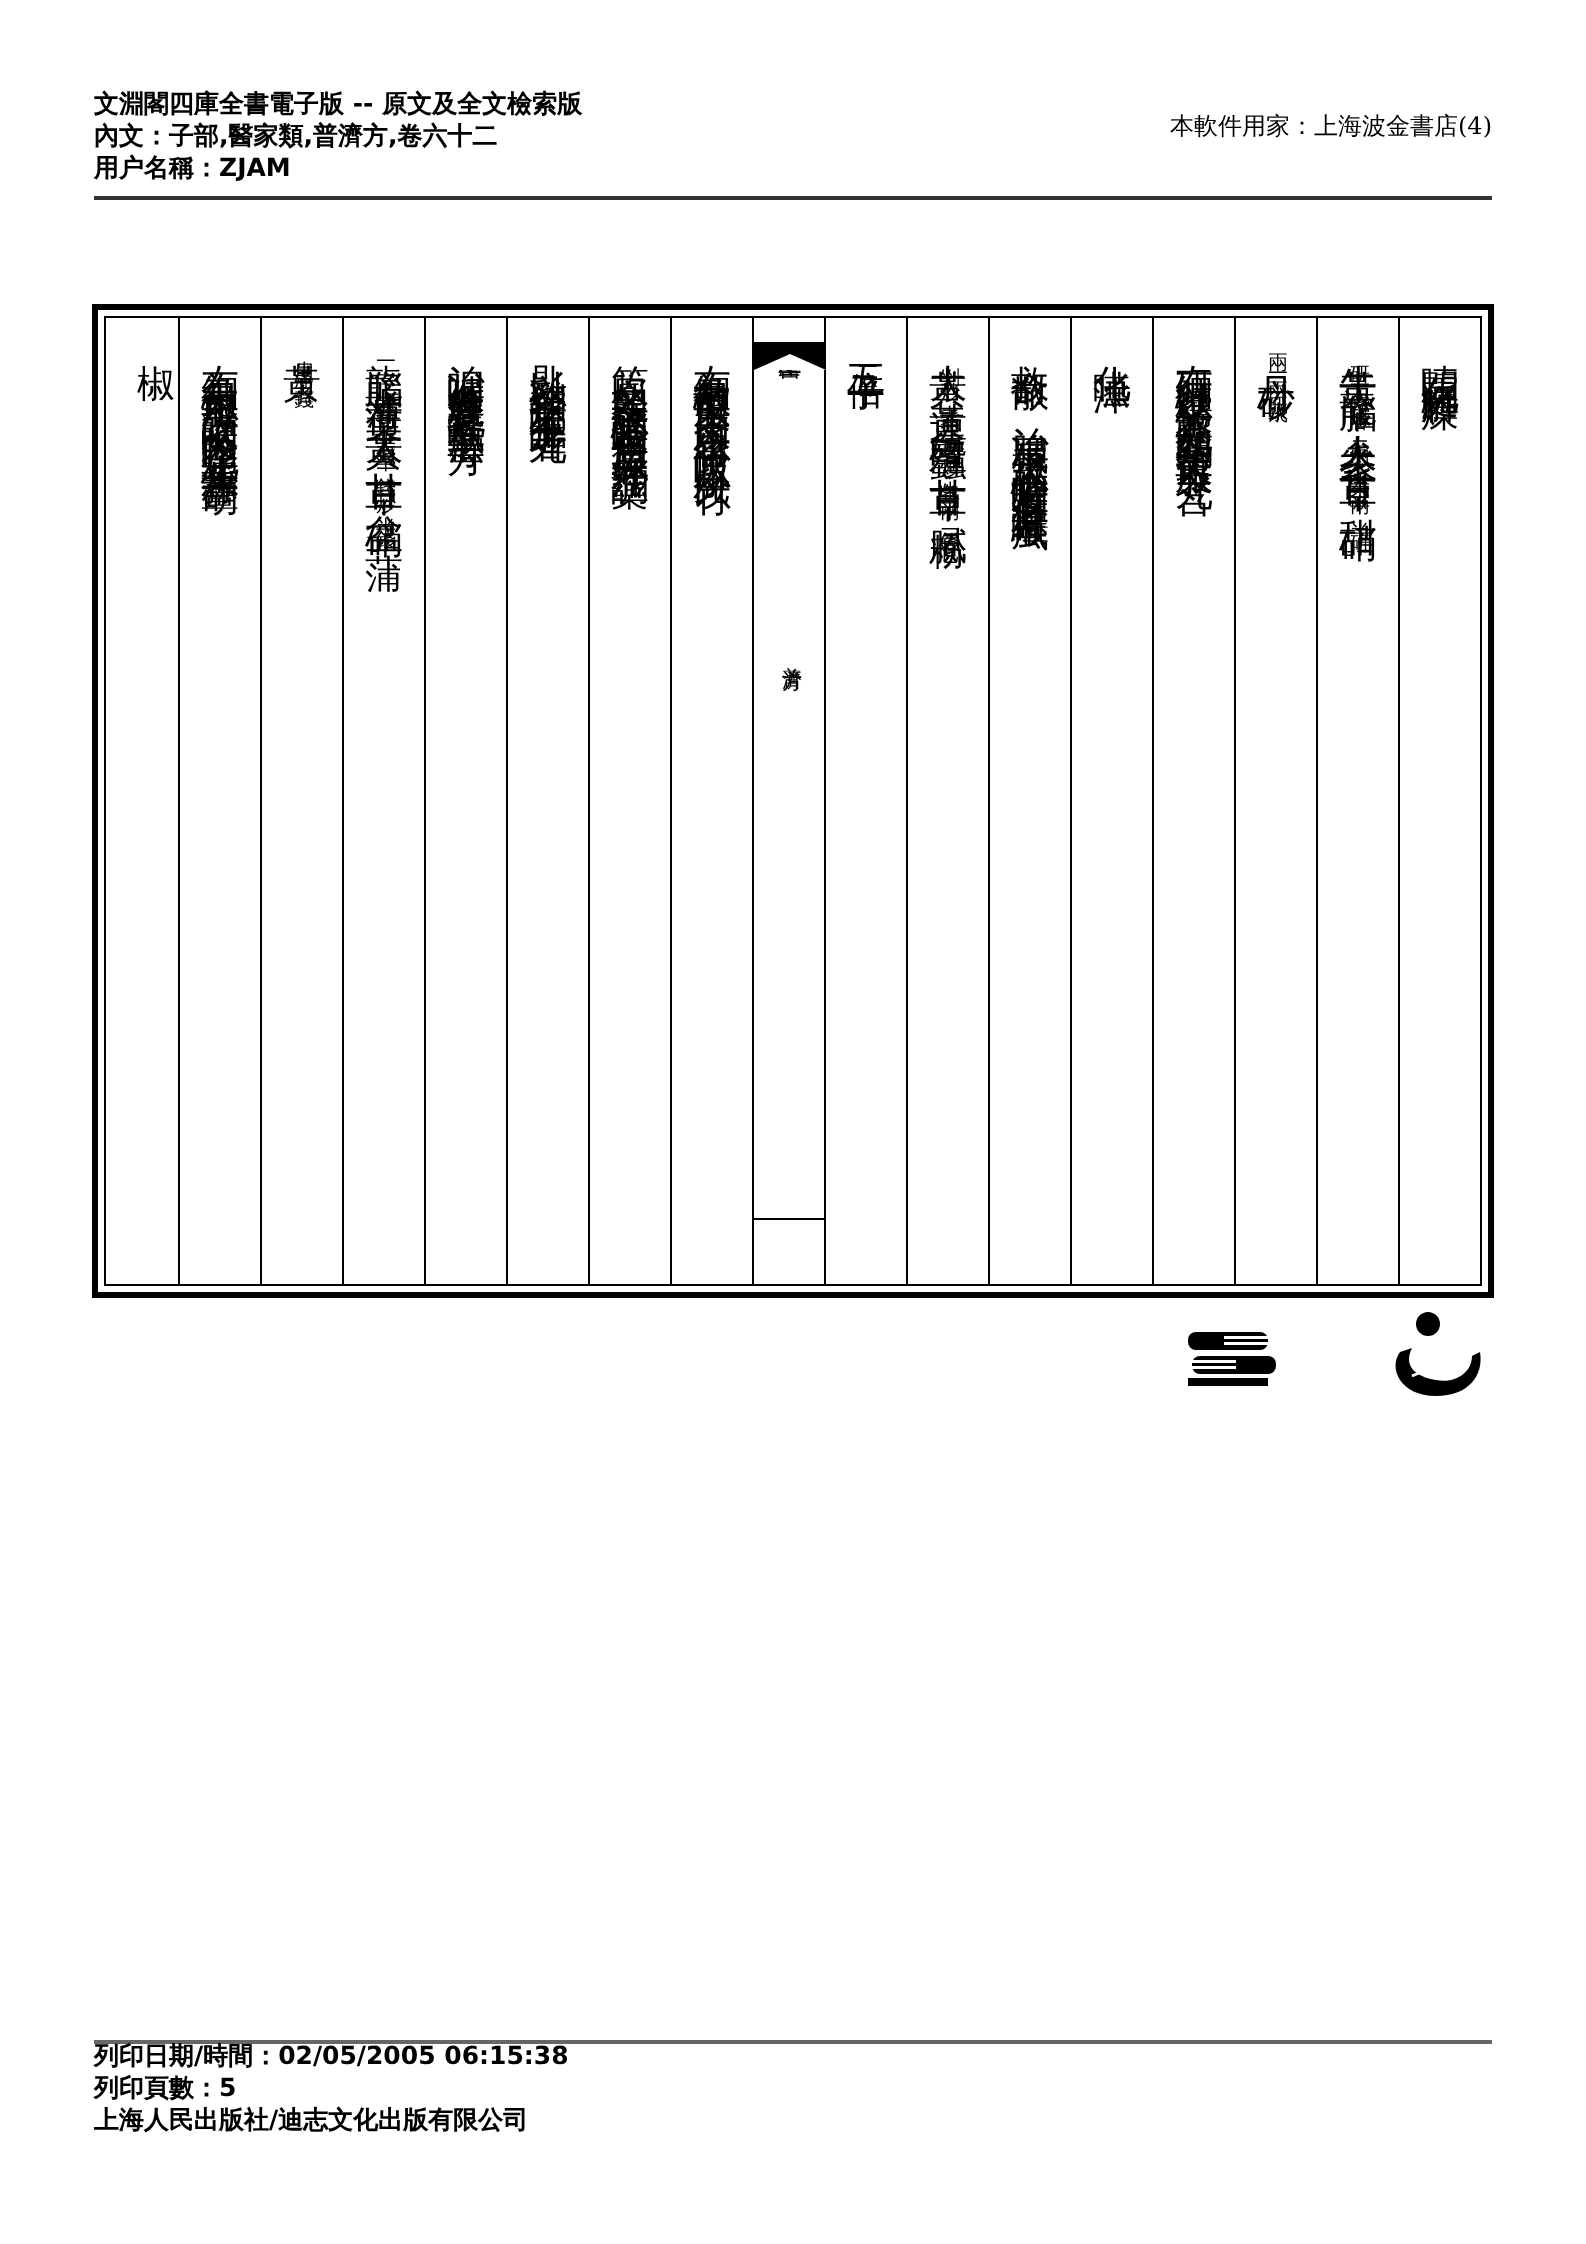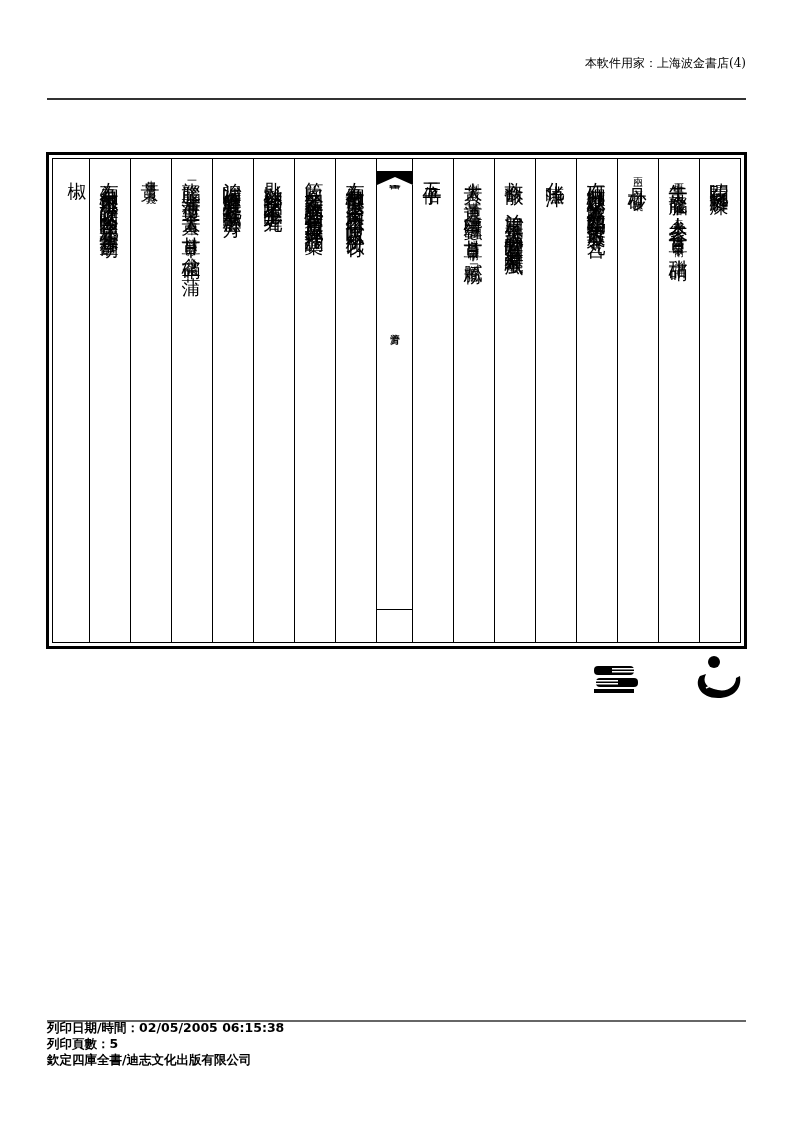--- a/index.html
+++ b/index.html
@@ -21,20 +21,23 @@
   .center-mid { writing-mode:vertical-rl; font-size:10px; letter-spacing:1px; align-self:center; margin-top:140px; }
   .center-line { position:absolute; left:0; right:0; bottom:32px; height:1px; background:#000; }
   .logo { position:absolute; top:662px; }
   .ftr-rule { position:absolute; left:47px; right:47px; top:1020px; height:2px; background:#666; }
   .ftr { position:absolute; left:47px; top:1020px; font-family:"DejaVu Sans", sans-serif; font-weight:bold; font-size:12.5px; line-height:16px; }
 </style>
 </head>
 <body>
 
 <div class="hdr-left">
+  <div>文淵閣四庫全書電子版 -- 原文及全文檢索版</div>
+  <div>內文：子部,醫家類,普濟方,卷六十二</div>
+  <div>用户名稱：ZJAM</div>
 </div>
 <div class="hdr-right">
   <div>本軟件用家：上海波金書店(4)</div>
 </div>
 <div class="hdr-rule"></div>
 
 <div class="frame">
   <div class="frame-inner" id="cols">
       <div class="col" style="width: 41px; padding-top: 8px;">
         <div class="seg">
@@ -201,14 +204,14 @@
     <circle cx="28" cy="8" r="6" fill="#000"></circle>
     <path d="M14 22 C 8 30, 14 44, 32 44 C 48 44, 56 34, 54 22 L 50 24 C 50 32, 42 38, 32 36 C 20 34, 16 28, 20 20 Z" fill="#000"></path>
     <path d="M20 34 C 28 30, 36 30, 44 28" stroke="#fff" stroke-width="1.5" fill="none"></path>
   </svg>
 </div>
 
 <div class="ftr-rule"></div>
 <div class="ftr">
   <div>列印日期/時間：02/05/2005 06:15:38</div>
   <div>列印頁數：5</div>
-  <div>欽定四庫全書/迪志文化出版有限公司</div>
+  <div>上海人民出版社/迪志文化出版有限公司</div>
 </div>
 
 </body></html>

